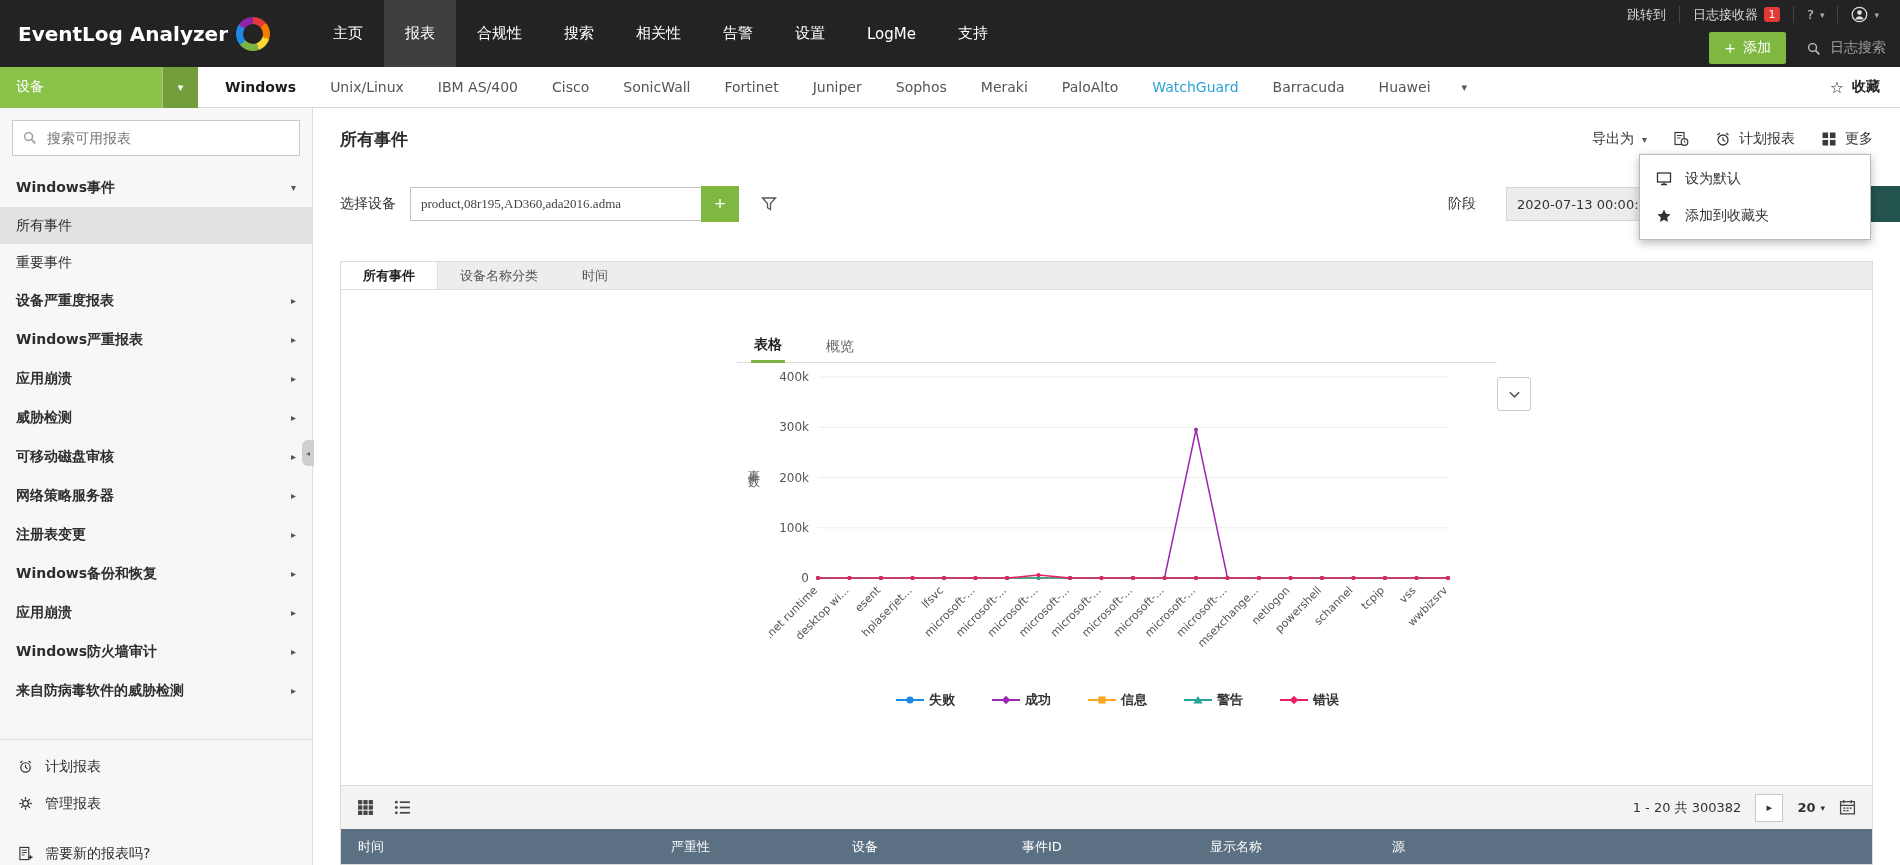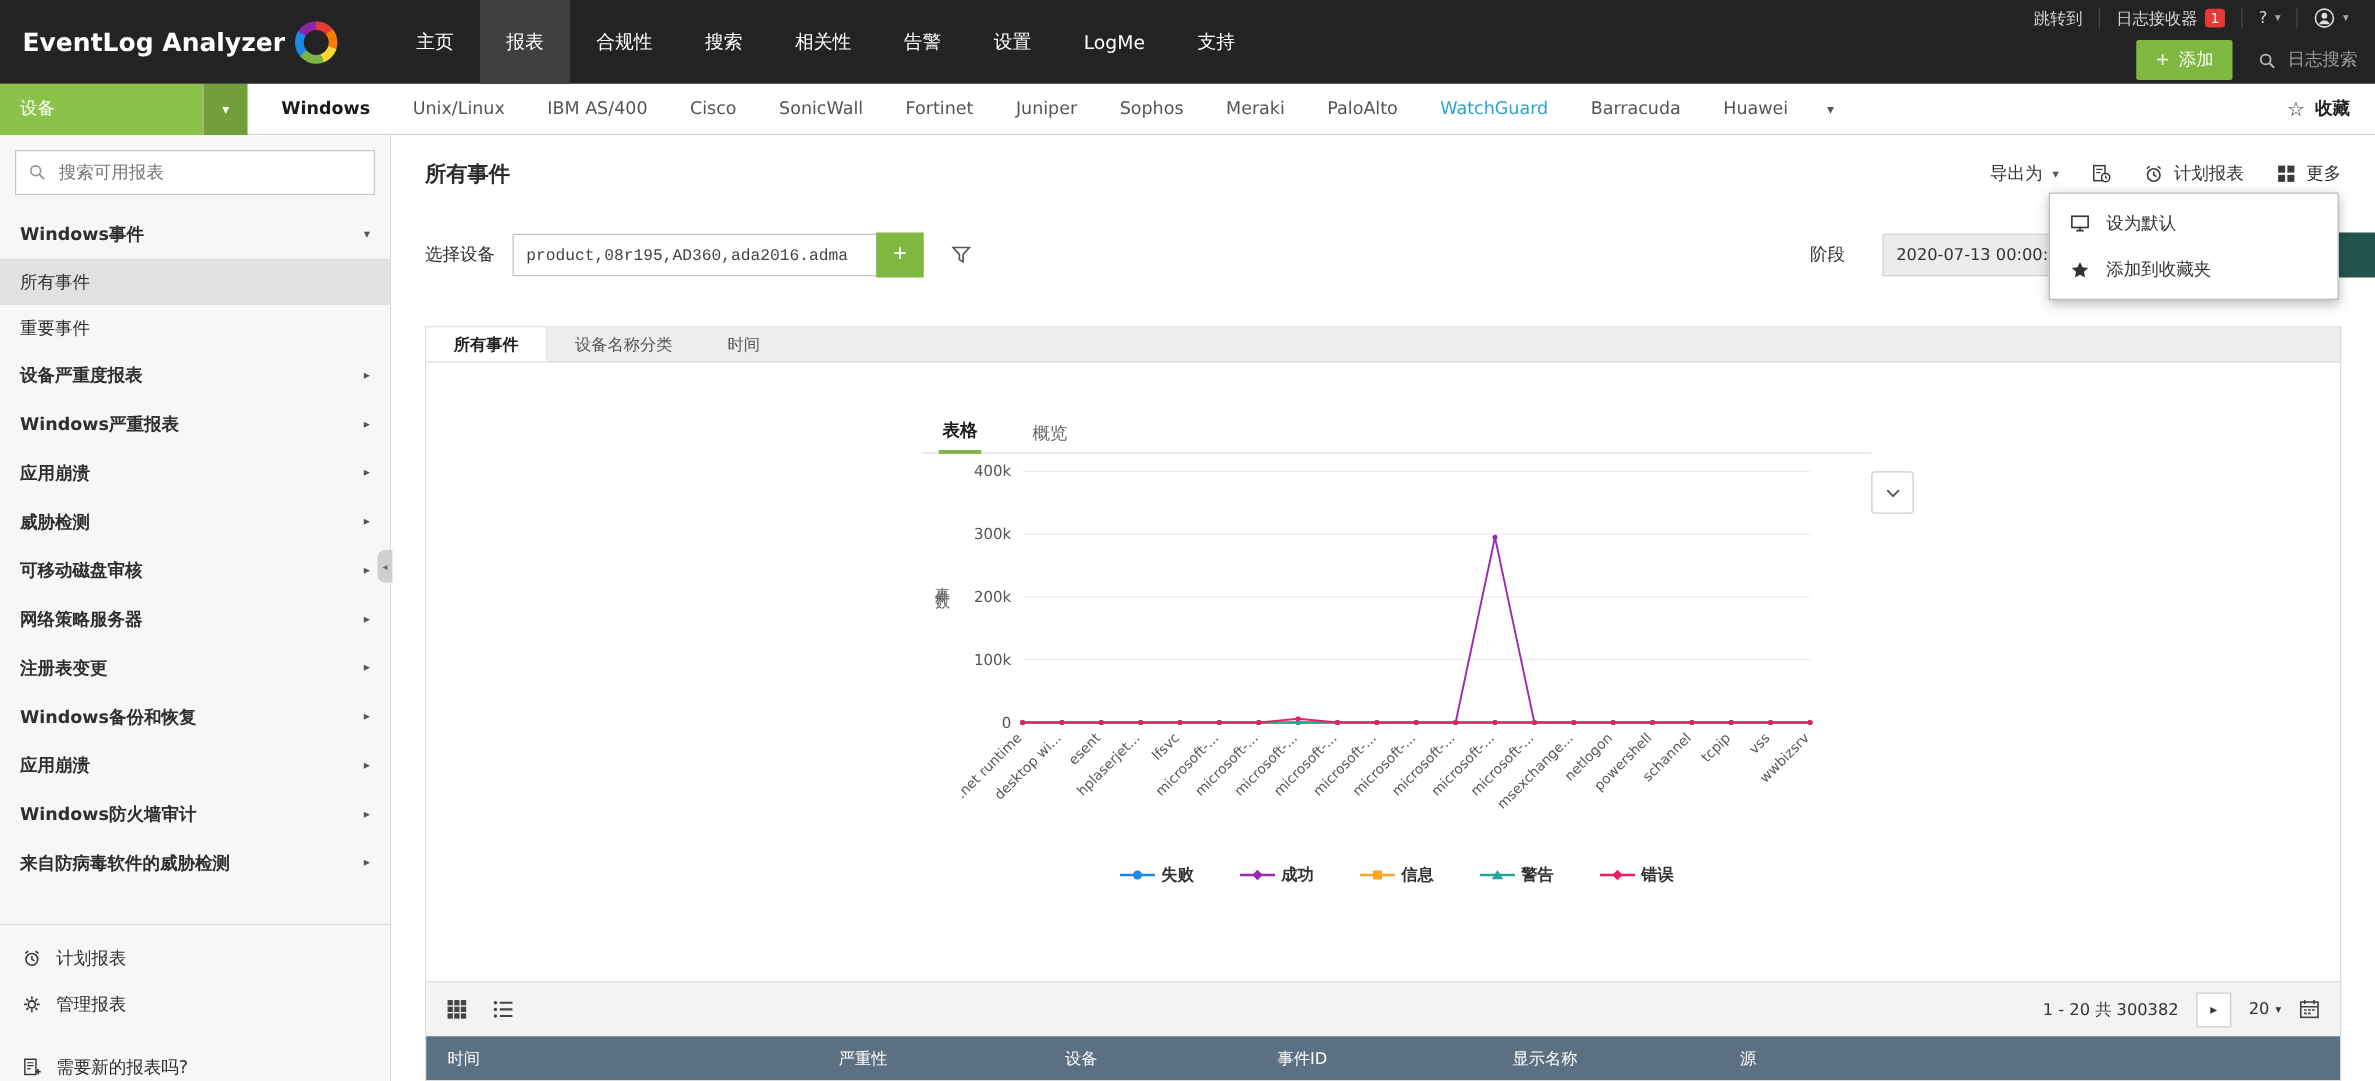--- a/index.html
+++ b/index.html
@@ -59,21 +59,21 @@
   .main{position:absolute;left:313px;top:108px;right:0;bottom:0;background:#fff}
   .page-header{height:62px;display:flex;align-items:center;padding:0 27px}
   .page-title{font-size:17px;font-weight:bold;color:#2b2b2b}
   .header-actions{margin-left:auto;display:flex;align-items:center;gap:26px;font-size:14px;color:#333}
   .action{display:flex;align-items:center;gap:8px;cursor:pointer;white-space:nowrap}
   .action .ic{display:flex;font-size:16px;color:#3a3a3a}
   .action .caret{font-size:10px;color:#555}
 
   .filter-row{display:flex;align-items:center;margin-top:14px;height:40px;padding-left:27px}
   .f-label{font-size:14px;color:#333;margin-right:14px;white-space:nowrap}
-  .device-input{width:292px;height:34px;border:1px solid #c5c5c5;background:#fff;font-size:13px;color:#444;padding:12px 10px;font-family:Liberation Mono, monospace;outline:none}
+  .device-input{width:292px;height:34px;border:1px solid #c5c5c5;background:#fff;font-size:13px;color:#444;padding:12px 10px;font-family:Liberation Serif, serif;outline:none}
   .plus-btn{width:38px;height:36px;background:#7fb841;color:#fff;border:none;font-size:19px;cursor:pointer;margin-left:-1px}
   .filter-ic{margin-left:22px;color:#555;font-size:16px;display:flex;cursor:pointer}
   .filter-right{margin-left:auto;display:flex;align-items:center}
   .date-input{width:352px;height:34px;background:#ececec;border:1px solid #d5d5d5;display:flex;align-items:center;padding:0 10px;font-size:13px;color:#333;white-space:nowrap;overflow:hidden;cursor:pointer;margin-left:12px}
   .go-btn{width:42px;height:36px;background:#24544e;border:none;cursor:pointer}
 
   .content-card{margin:37px 27px 0;border:1px solid #dcdcdc;background:#fff;position:relative}
   .report-tabs{display:flex;background:#ededed;border-bottom:1px solid #dcdcdc;height:28px}
   .report-tab{display:flex;align-items:center;padding:0 22px;font-size:13px;color:#555;cursor:pointer;white-space:nowrap}
   .report-tab.active{background:#fff;color:#1e1e1e;font-weight:bold;border-right:1px solid #dcdcdc}
@@ -85,21 +85,21 @@
   .chart-subtab.active{color:#1e1e1e;font-weight:bold;border-bottom:3px solid #7cb342}
   .ylabel{position:absolute;left:8px;top:170px;writing-mode:vertical-rl;font-size:12px;color:#666;letter-spacing:3px}
   .legend{display:flex;justify-content:center;gap:36px;margin-top:28px}
   .legend-item{display:flex;align-items:center;gap:4px;font-size:13px;font-weight:bold;color:#333;cursor:pointer}
   .collapse-btn{position:absolute;left:1156px;top:87px;width:34px;height:34px;border:1px solid #ccc;border-radius:3px;background:#fff;display:flex;align-items:center;justify-content:center;cursor:pointer;color:#555;font-size:14px}
 
   .table-toolbar{height:44px;background:#f3f3f3;border-top:1px solid #ddd;display:flex;align-items:center;padding:0 16px;gap:20px}
   .tt-ic{display:flex;color:#444;font-size:17px;cursor:pointer}
   .pager{margin-left:auto;display:flex;align-items:center;gap:14px;font-size:13px;color:#333}
   .next-btn{width:28px;height:28px;border:1px solid #c9c9c9;background:#fff;display:flex;align-items:center;justify-content:center;font-size:11px;color:#333;cursor:pointer}
-  .page-size{display:flex;align-items:center;gap:5px;font-weight:normal;cursor:pointer}
+  .page-size{display:flex;align-items:center;gap:5px;font-weight:bold;cursor:pointer}
   .page-size .caret{font-size:9px}
 
   .table-header{display:flex;align-items:center;background:#5b7083;color:#fff;height:35px;font-size:13px}
   .th-cell{padding-left:17px;white-space:nowrap;overflow:hidden}
 
   .more-menu{position:absolute;left:1326px;top:46px;width:232px;background:#fff;border:1px solid #b9b9b9;box-shadow:0 3px 9px rgba(0,0,0,.28);z-index:60;padding:5px 0}
   .menu-item{display:flex;align-items:center;gap:13px;height:37px;padding:0 16px;font-size:14px;color:#333;cursor:pointer}
   .menu-item .ic{display:flex;color:#333;font-size:16px}
 </style>
 </head>

